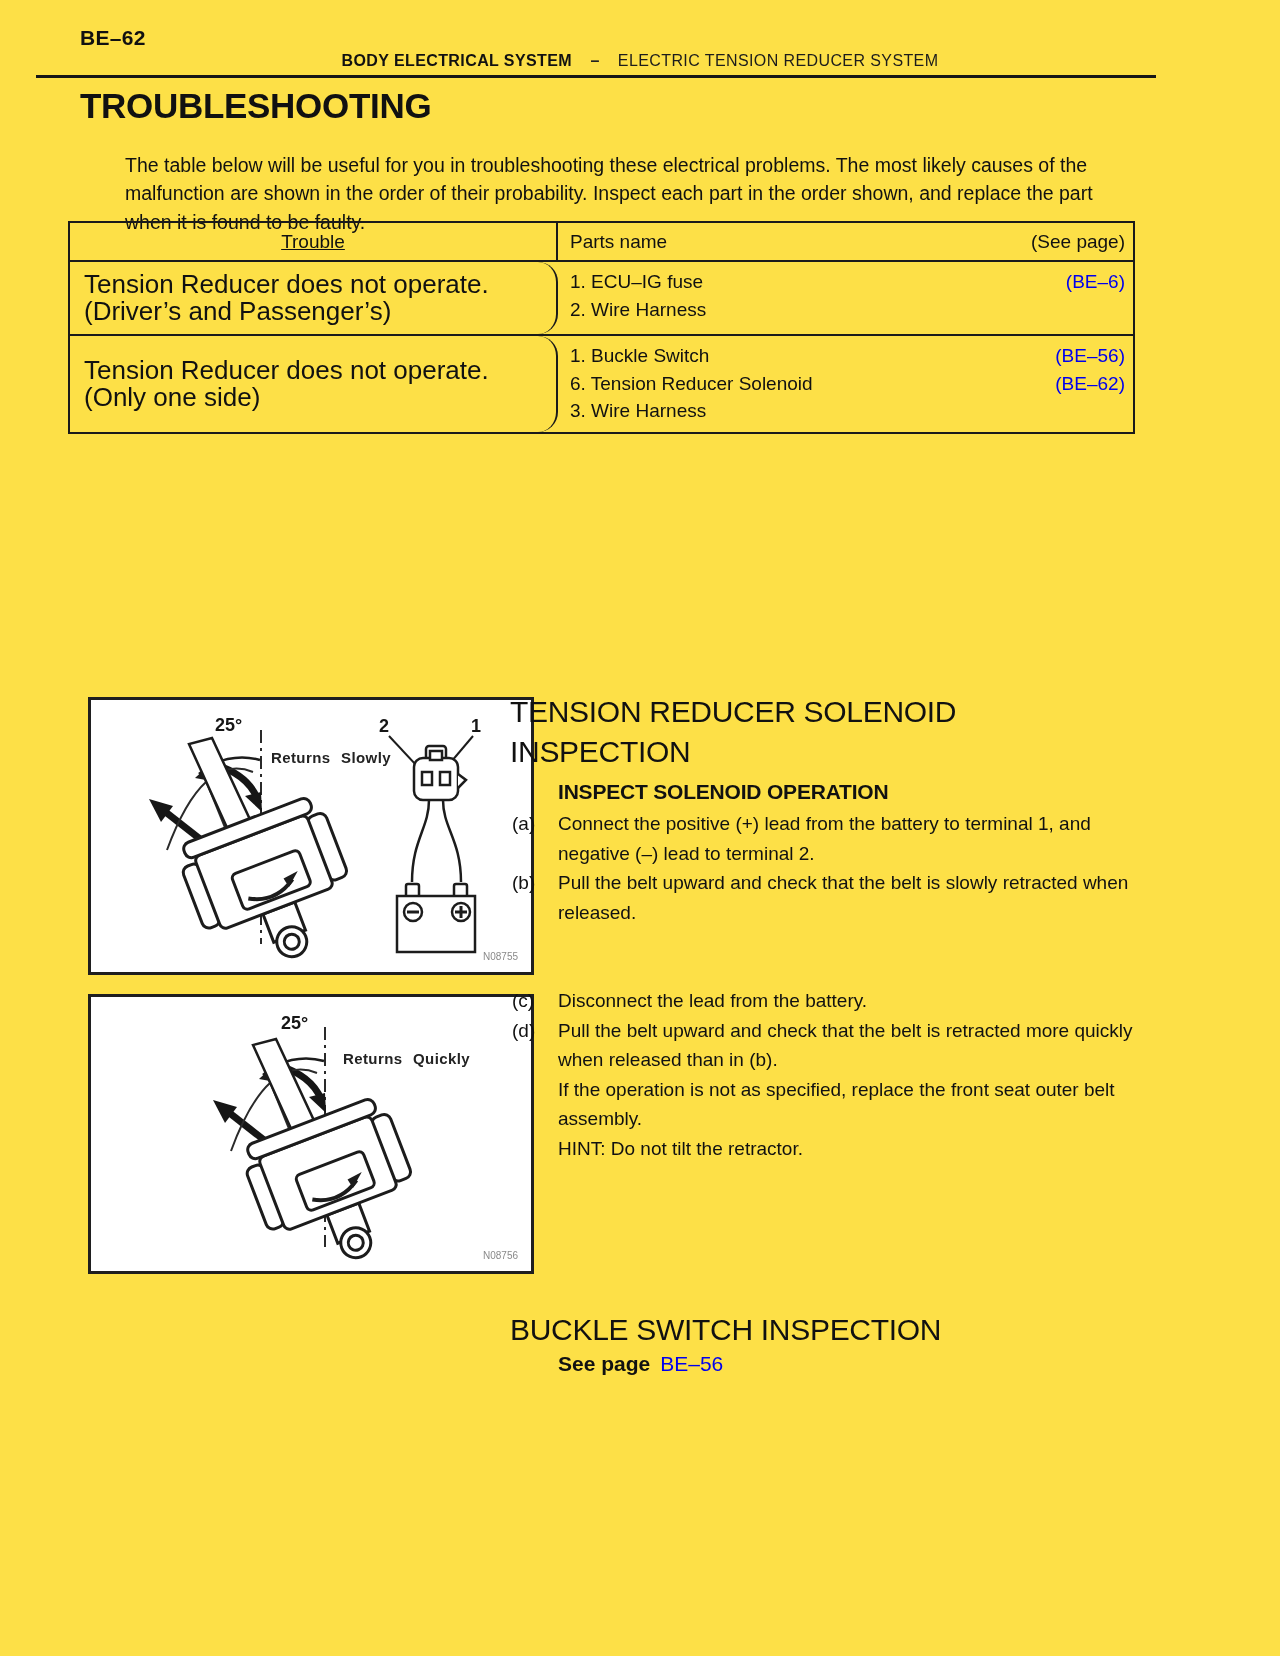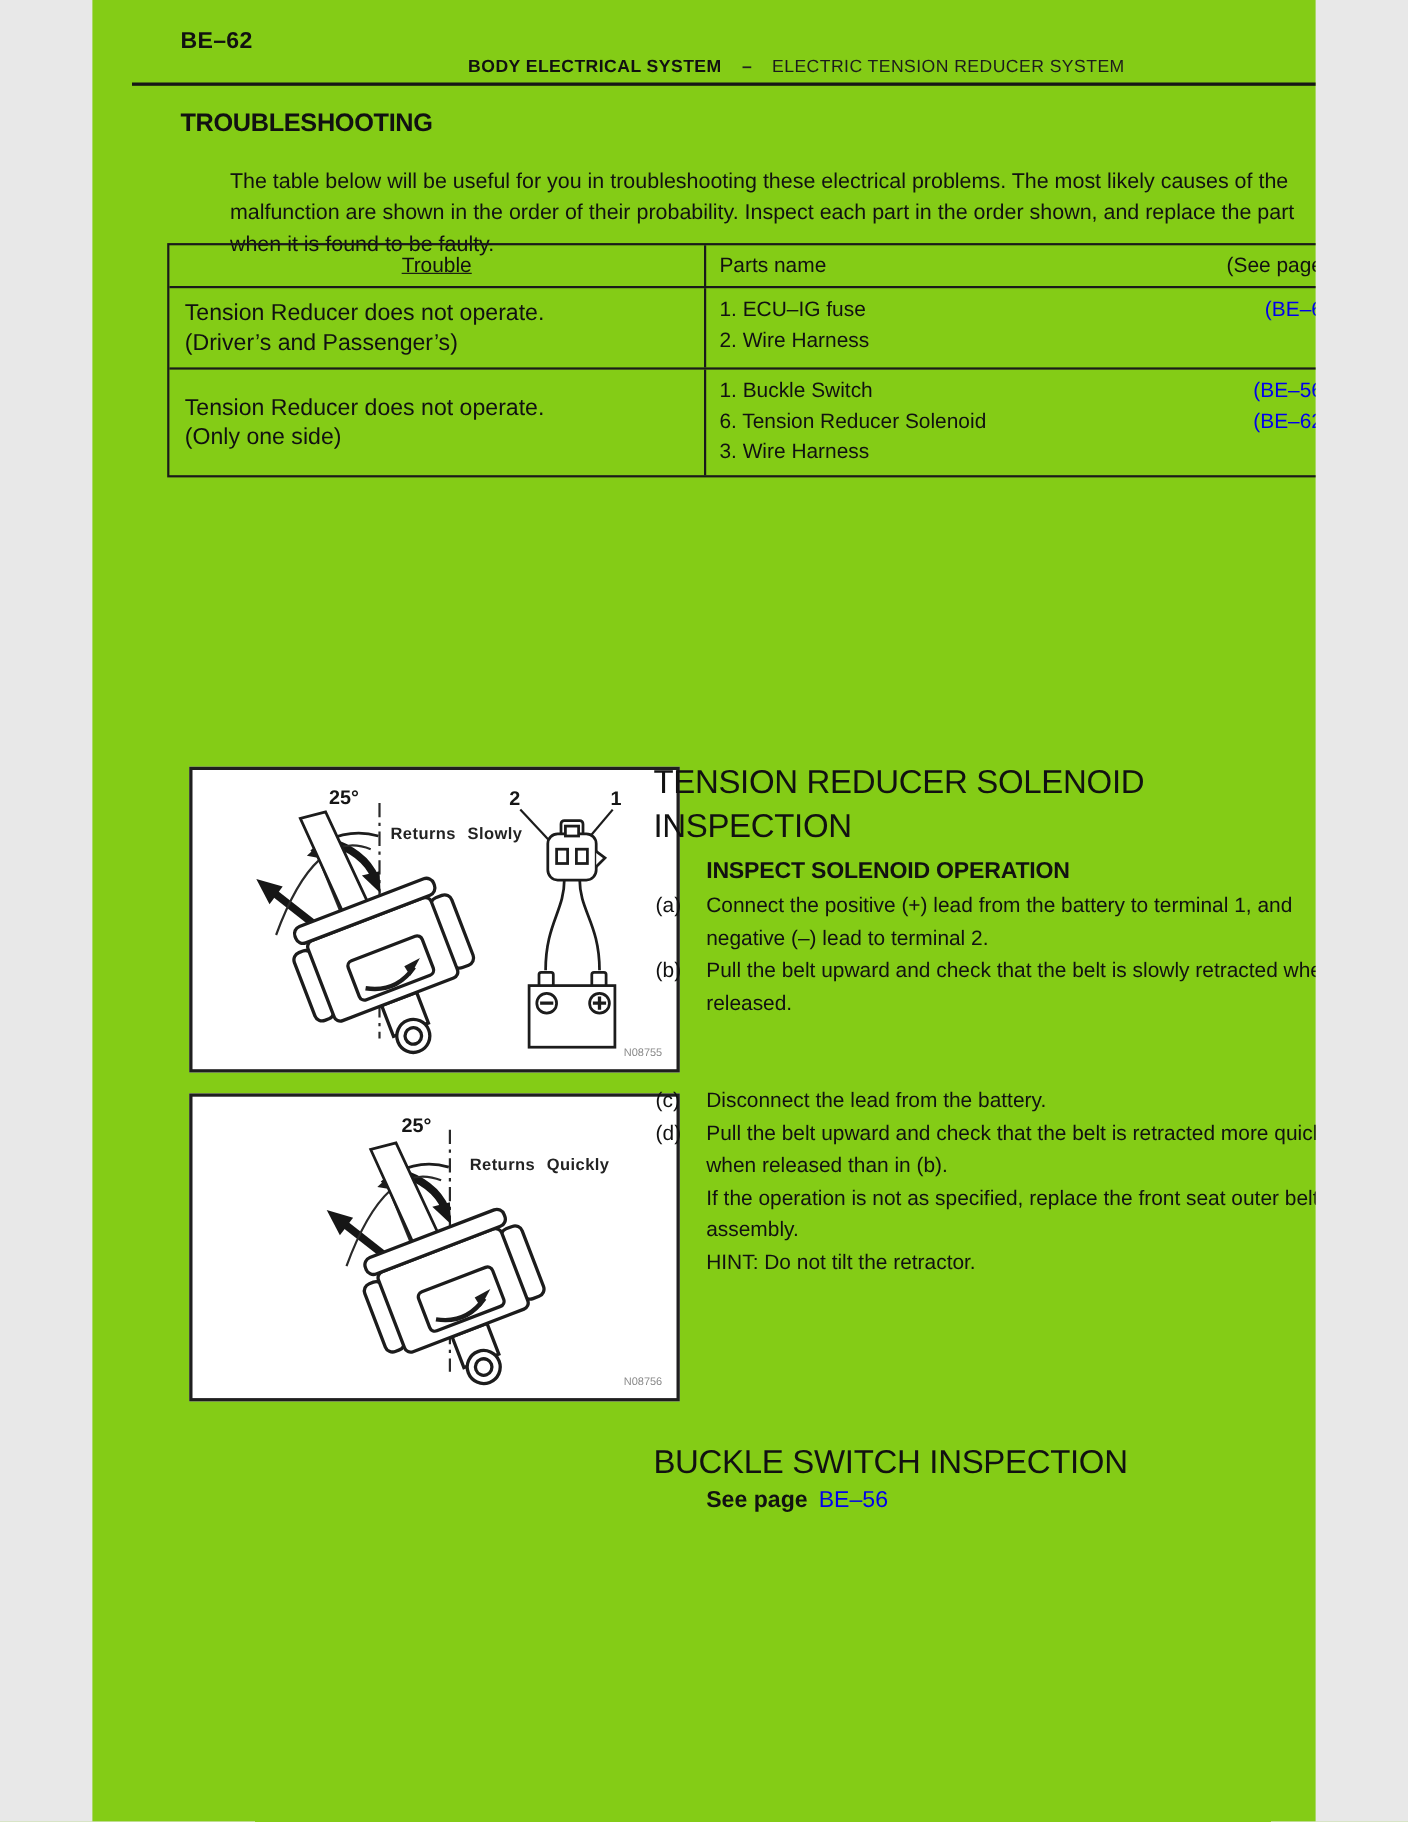--- a/index.html
+++ b/index.html
@@ -1,42 +1,42 @@
 <!DOCTYPE html>
 <html><head>
 <meta charset="utf-8">
 <style>
   html,body{margin:0;padding:0;background:#e8e8e8;}
   .page{
-    position:relative;width:1112px;height:1656px;background:#84cc16;
+    position:relative;width:1280px;height:1656px;background:#fde047;
     font-family:"Liberation Sans", sans-serif;color:#111;overflow:hidden;
     margin:0 auto;
   }
   
   .page-num{position:absolute;left:80px;top:26px;font-size:21px;font-weight:700;letter-spacing:.3px;}
   .running-head{position:absolute;left:0;top:52px;width:1280px;text-align:center;font-size:16px;white-space:nowrap;}
   .rh-bold{font-weight:700;letter-spacing:.4px;}
   .rh-sep{margin:0 14px;font-weight:700;color:#222;}
   .rh-reg{font-weight:400;letter-spacing:.4px;color:#1c1c1c;}
   .head-rule{position:absolute;left:36px;top:75px;width:1120px;height:3px;background:#161616;}
   
-  .h1{position:absolute;left:80px;top:86px;font-size:23px;font-weight:700;letter-spacing:-.3px;margin-top:12px;}
+  .h1{position:absolute;left:80px;top:86px;font-size:35px;font-weight:700;letter-spacing:-.3px;}
   .intro{position:absolute;left:125px;top:131px;width:1014px;font-size:19.5px;line-height:28.5px;}
   
   .tbl{position:absolute;left:68px;top:221px;width:1063px;border:2px solid #1a1a1a;}
   .t-row{display:flex;border-top:2px solid #1a1a1a;}
   .t-row.first{border-top:none;}
   .c-trouble{width:488px;border-right:2px solid #1a1a1a;box-sizing:border-box;}
   .c-parts{width:575px;box-sizing:border-box;}
   .t-head{height:37px;display:flex;}
   .t-head .c-trouble{display:flex;align-items:center;justify-content:center;font-size:19px;text-decoration:underline;}
   .t-head .c-parts{display:flex;align-items:center;justify-content:space-between;
     padding:0 8px 0 12px;font-size:19px;}
   .cell-trouble{display:flex;flex-direction:column;justify-content:center;
-    padding:8px 10px 8px 14px;font-size:21px;line-height:27px;}
+    padding:8px 10px 8px 14px;font-size:26px;line-height:27px;border-radius:20px;}
   .cell-parts{padding:6px 8px 7px 12px;font-size:19px;line-height:27.5px;}
   .part-line{display:flex;justify-content:space-between;}
   .ref-link{color:#0000ee;text-decoration:none;cursor:pointer;}
   .r1{min-height:72px;} .r2{min-height:90px;}
   .r1 .cell-trouble,.r2 .cell-trouble{flex:1;}
   
   .fig{position:absolute;background:#fff;border:3px solid #1f1f1f;padding-left:20px;}
   .fig1{left:88px;top:697px;width:420px;height:272px;}
   .fig2{left:88px;top:994px;width:420px;height:274px;}
   .fig svg{display:block;}

